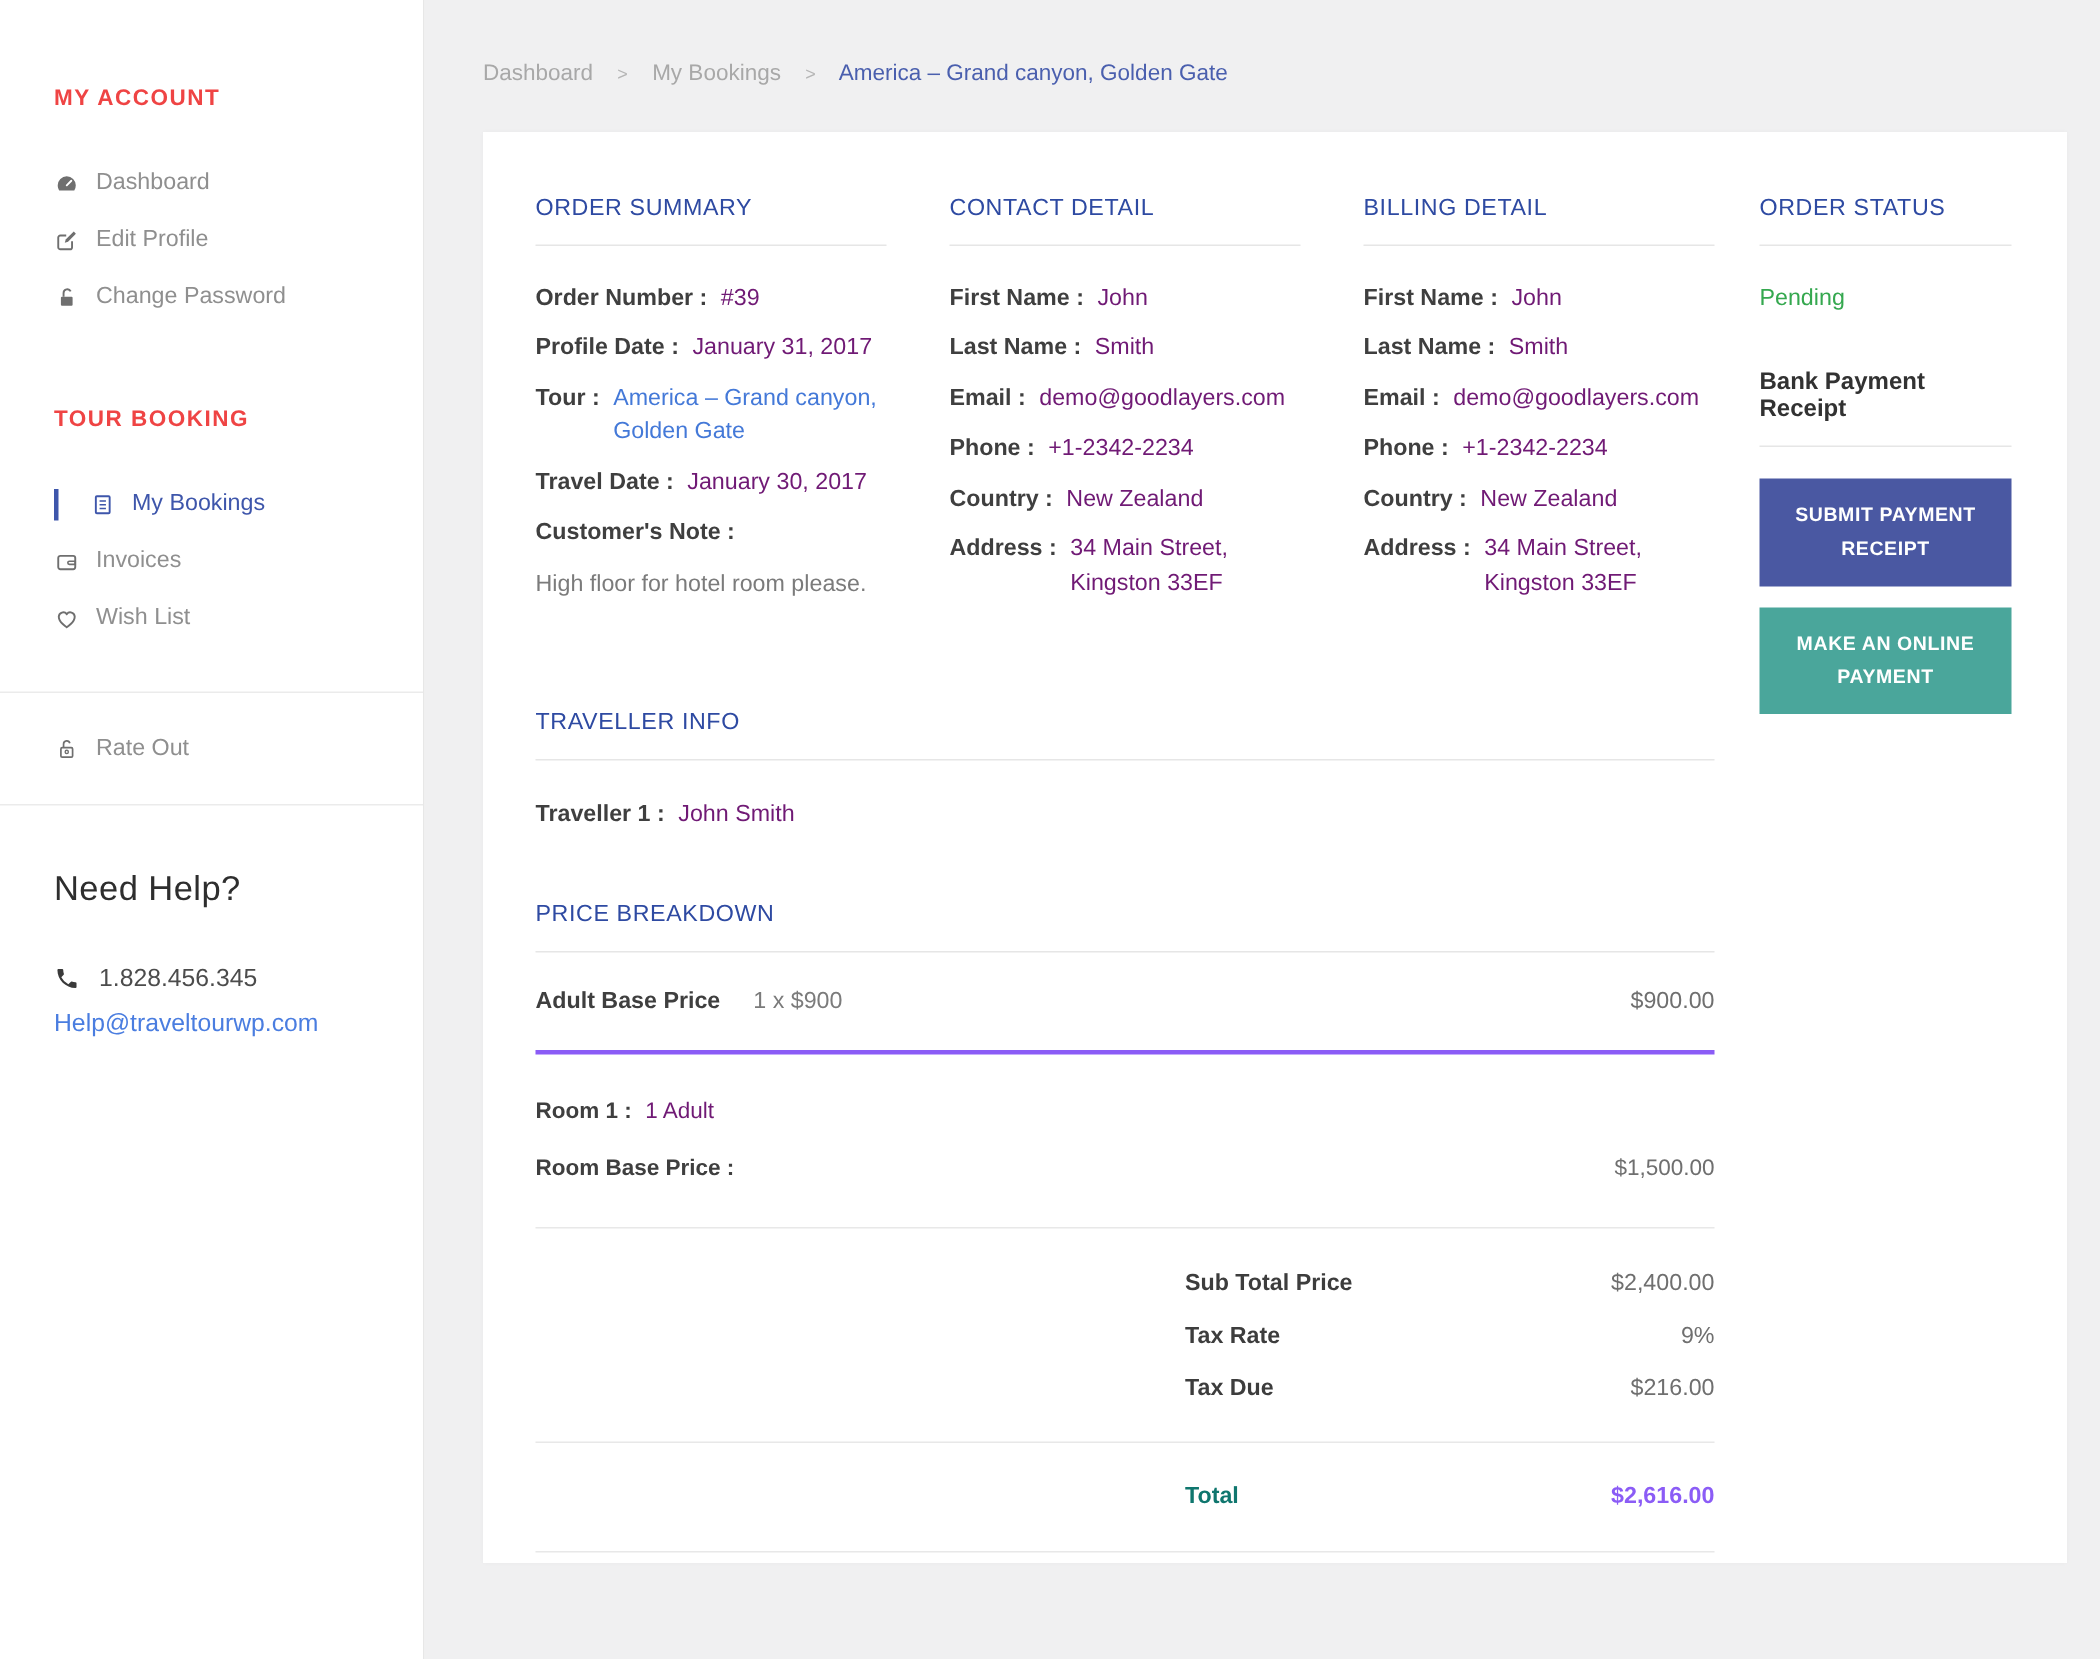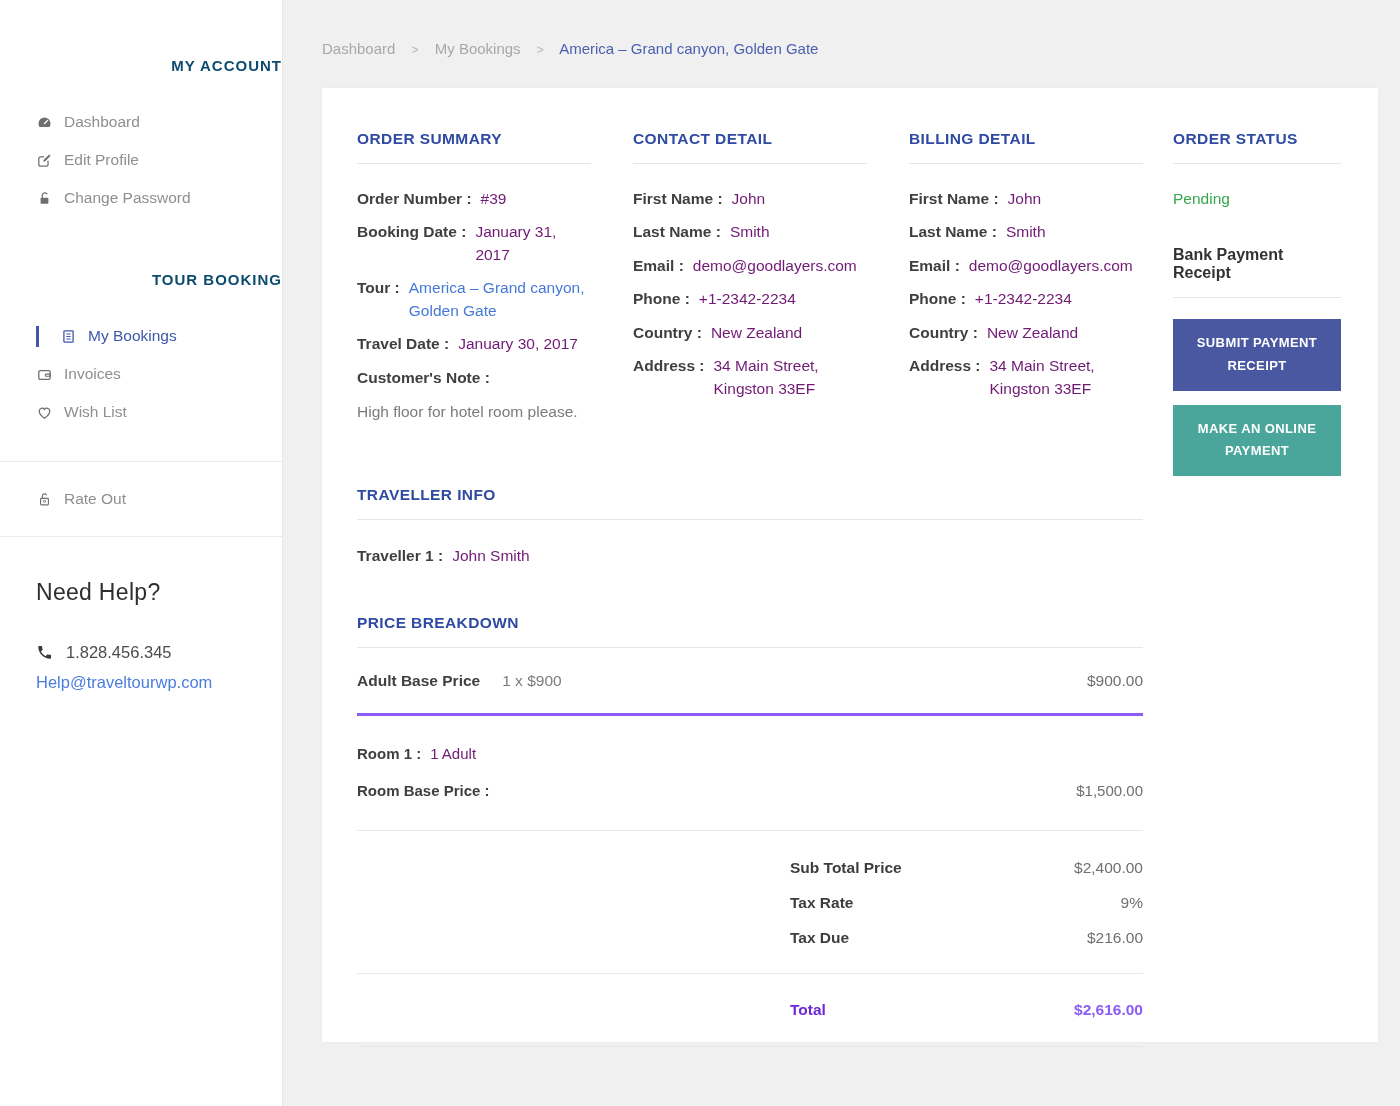--- a/index.html
+++ b/index.html
@@ -11,21 +11,21 @@
     overflow:hidden;
     color:#7b7b7b;
   }
   
   .sidebar {
     position:absolute; left:0; top:0; width:283px; height:1106px;
     background:#ffffff; border-right:1px solid #e7e7e7;
   }
   .side-title {
     margin:57px 0 0 36px;
-    font-size:15px; font-weight:700; color:#0c4a6e; letter-spacing:1px;text-align:right;
+    font-size:15px; font-weight:700; color:#ef4444; letter-spacing:1px;
   }
   .side-title.booking { margin-top:54px; }
   .side-nav { margin-top:29px; }
   .side-item {
     display:flex; align-items:center; height:38px; padding-left:36px;
     font-size:15.5px; color:#8f8f8f; cursor:pointer;
   }
   .side-item .icon { width:17px; height:17px; margin-right:11px; color:#6f6f6f; flex:0 0 auto; }
   .side-item .icon svg { width:17px; height:17px; display:block; }
   .side-item.active { color:#3e56ab; }
@@ -47,21 +47,21 @@
   .breadcrumb .crumb { cursor:pointer; }
   .breadcrumb .sep { margin:0 12px; font-size:12px; color:#b5b5b5; }
   .breadcrumb .current { color:#4a5fae; }
   .card {
     margin:31px 0 0 38px; width:1056px; height:954px;
     background:#ffffff; box-shadow:0 0 3px rgba(0,0,0,0.03);
     padding:42px 38px 0 35px;
     display:grid; grid-template-columns:786px 168px; column-gap:30px;
   }
   h4.sec-title {
-    font-size:15.5px; font-weight:700; color:#2e4aa2; letter-spacing:0.4px;
+    font-size:15.5px; font-weight:400; color:#2e4aa2; letter-spacing:0.4px;
   }
   hr.sec-line { border:none; border-top:1px solid #e6e6e6; margin-top:15px; }
   
   .detail-cols { display:grid; grid-template-columns:repeat(3,1fr); column-gap:42px; }
   .fields { margin-top:24px; font-size:15.5px; }
   .frow { display:flex; margin-bottom:11px; line-height:1.45; }
   .flabel { font-weight:700; color:#3f3f3f; margin-right:9px; white-space:nowrap; }
   .fvalue { color:#701a75; }
   .link { color:#4479d8; cursor:pointer; }
   .note-text { color:#7b7b7b; line-height:1.5; margin-top:3px; }
@@ -73,21 +73,21 @@
   .price-row1 .qty { margin-left:13px; color:#7b7b7b; }
   .amount { margin-left:auto; color:#6f6f6f; }
   .room-block { padding:27px 0 28px; border-bottom:1px solid #e8e8e8; font-size:15px; }
   .room-block .frow { margin-bottom:16px; }
   .room-block .frow:last-child { margin-bottom:0; }
   .totals-block { padding:28px 0 26px; border-bottom:1px solid #e8e8e8; font-size:15.5px; }
   .totals-block .trow { display:flex; padding-left:433px; margin-bottom:17px; }
   .totals-block .trow:last-child { margin-bottom:0; }
   .trow .tlabel { font-weight:700; color:#3d3d3d; }
   .total-row { display:flex; padding:27px 0 27px 433px; border-bottom:1px solid #e8e8e8; font-size:15.5px; }
-  .total-row .tlabel { font-weight:700; color:#6d28d9; }
+  .total-row .tlabel { font-weight:700; color:#0f766e; }
   .total-row .amount { font-weight:700; color:#8b5cf6; }
   
   .status-pending { margin-top:26px; font-size:15.5px; color:#35a84f; }
   .bank-label { margin-top:38px; font-size:16px; font-weight:700; color:#323232; }
   hr.bank-line { border:none; border-top:1px solid #e6e6e6; margin-top:15px; }
   .btn {
     display:block; width:168px; border:none; cursor:pointer;
     color:#ffffff; font-family:inherit; font-weight:700; font-size:13px; letter-spacing:0.4px;
     text-align:center; line-height:1.75; padding:13px 8px;
   }
@@ -203,21 +203,21 @@
 
         <section>
           <h4 class="sec-title">ORDER SUMMARY</h4>
           <hr class="sec-line">
           <div class="fields">
             <div class="frow">
               <span class="flabel">Order Number :</span>
               <span class="fvalue">#39</span>
             </div>
             <div class="frow">
-              <span class="flabel">Booking Date :</span>
+              <span class="flabel">Profile Date :</span>
               <span class="fvalue">January 31, 2017</span>
             </div>
             <div class="frow">
               <span class="flabel">Tour :</span>
               <span class="fvalue link">America – Grand canyon, Golden Gate</span>
             </div>
             <div class="frow">
               <span class="flabel">Travel Date :</span>
               <span class="fvalue">January 30, 2017</span>
             </div>

